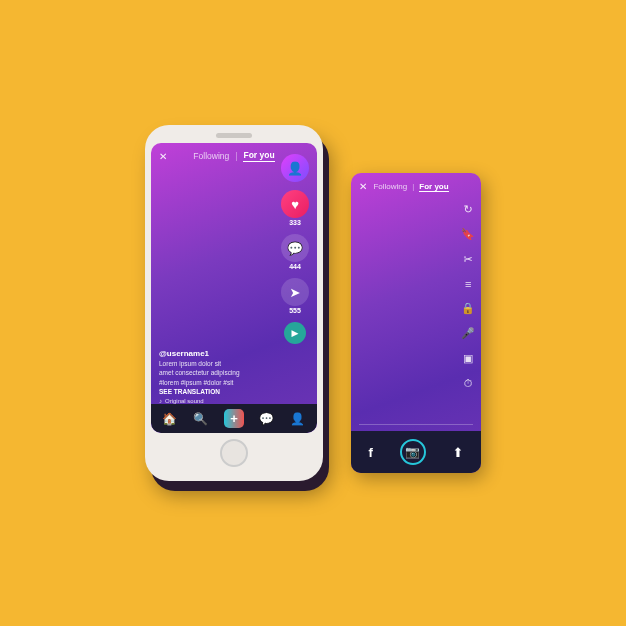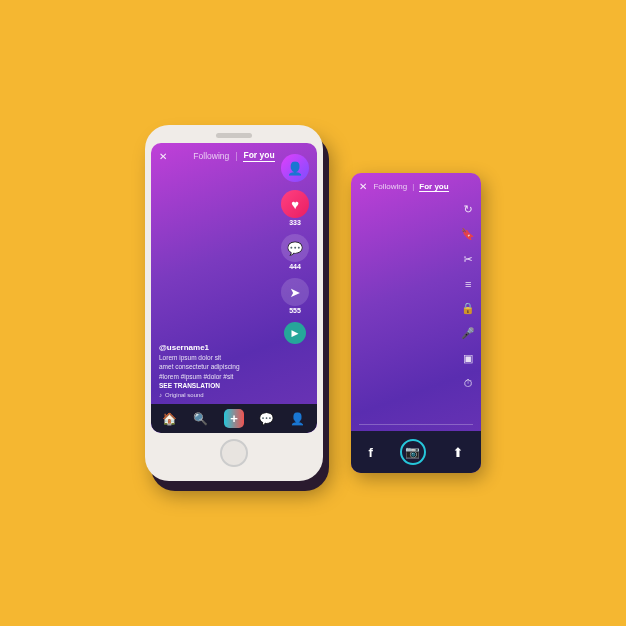--- a/index.html
+++ b/index.html
@@ -147,21 +147,21 @@
       height: 22px;
     }
     .icon-count {
       color: white;
       font-size: 7px;
       font-weight: bold;
     }
 
     
     .user-info {
-      padding: 0 8px 6px;
+      padding: 0 8px 0;
       color: white;
     }
     .user-info .username {
       font-weight: bold;
       font-size: 8px;
       margin-bottom: 2px;
     }
     .user-info .description {
       font-size: 6.5px;
       opacity: 0.85;

